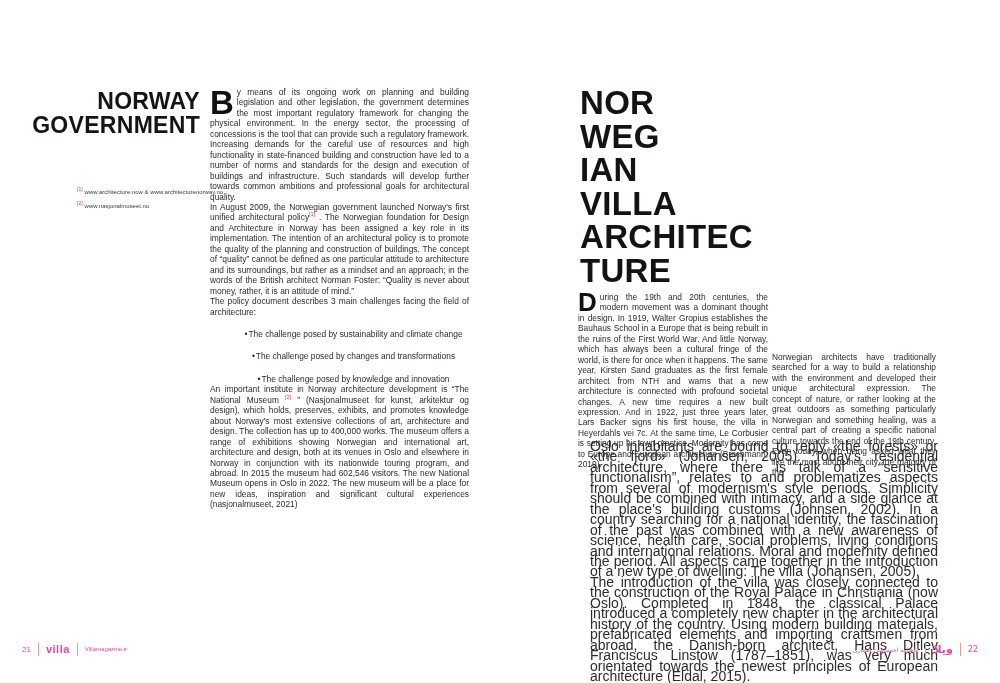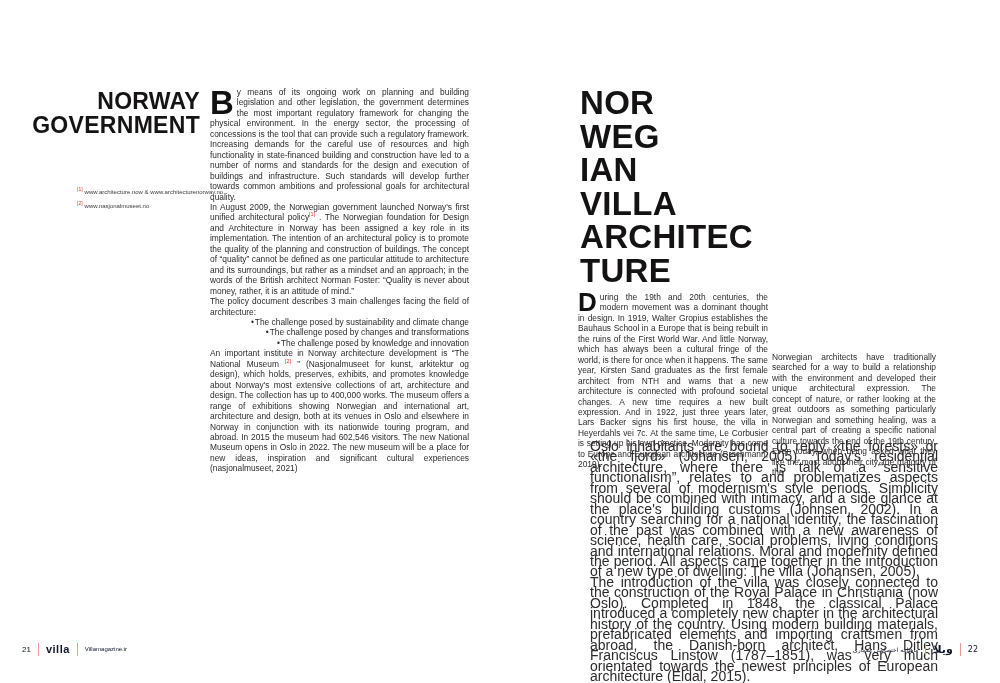--- a/index.html
+++ b/index.html
@@ -29,21 +29,21 @@
   }
   .left-body p{margin:0;}
   .dropcap{
     float:left; font-weight:bold; color:#111;
     font-size:33px; line-height:27px; padding:2px 3px 0 0;
   }
   .ref{
     color:#e0392f; font-size:5.5px; line-height:0;
   }
   .bullet-list{margin:0; padding:0; list-style:none;}
-  .bullet-list li{padding-left:28px; text-align:right;}
+  .bullet-list li{padding-left:28px; text-align:center;margin-top:12px;}
   .bullet-list li::before{content:"\2022"; margin-right:1px;}
   
   .right-title{
     position:absolute; top:86px; left:580px; width:260px;
     font-weight:bold; font-size:33px; line-height:33.5px;
     letter-spacing:0.3px; color:#151213;
   }
   .right-col1{
     position:absolute; top:292px; left:578px; width:190px;
     font-size:8.4px; line-height:10.45px; text-align:justify; color:#2e2a2b;
@@ -55,21 +55,21 @@
   }
   .right-wide{
     position:absolute; top:441px; left:590px; width:348px;
     font-size:14px; line-height:10.45px; text-align:justify; color:#2e2a2b;
   }
   .right-wide p{margin:0;}
   
   .footer{
     position:absolute; top:641px; height:16px;
     display:flex; align-items:center; gap:7px;
-    color:#0f172a;
+    color:#ec4899;
   }
   .footer-left{left:22px;}
   .footer-right{right:22px; font-family:"DejaVu Sans", sans-serif;}
   .footer .divider{width:1px; height:13px; background:#e89a93;}
   .footer .page-num{font-size:8px;}
   .footer .logo{font-weight:bold; font-size:11px; letter-spacing:0.5px;}
   .footer .small-text{font-size:6px;}
 </style>
 </head>
 <body>

